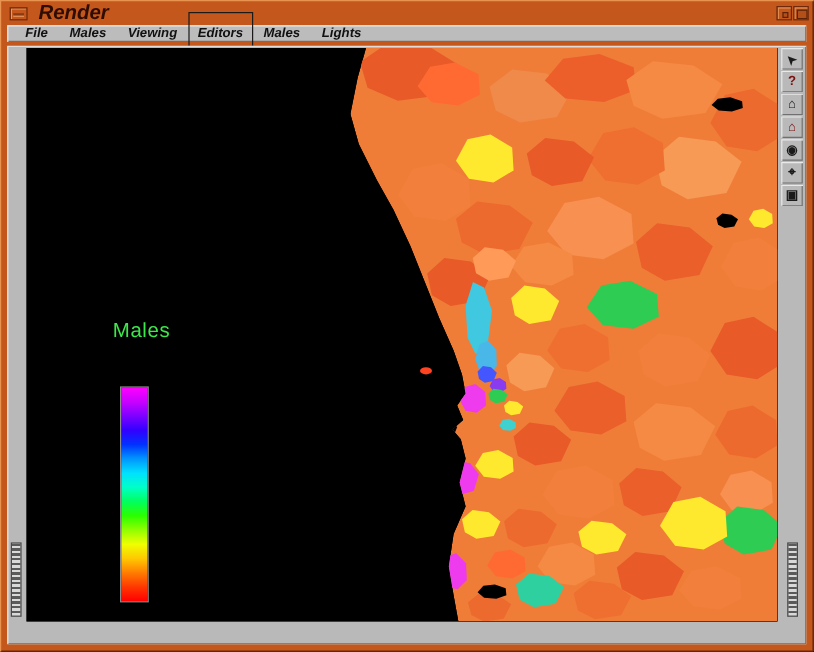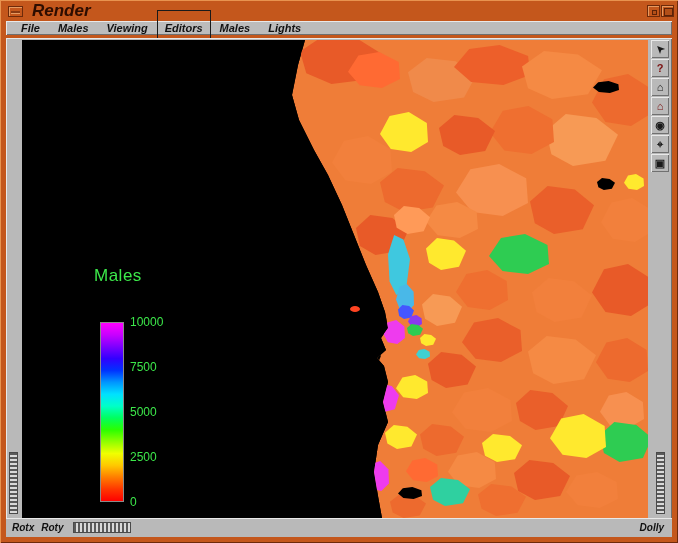--- a/index.html
+++ b/index.html
@@ -207,27 +207,20 @@
             <polygon points="398.0,297.9 402.4,294.0 409.2,294.9 414.0,298.8 411.2,304.8 404.0,306.0 399.2,303.3" fill="#ffe92e"></polygon>
             <polygon points="571.0,47.6 576.2,42.2 586.6,41.0 596.4,44.3 597.0,50.0 587.9,53.0 576.9,52.1" fill="#000000"></polygon>
             <polygon points="575.0,141.9 580.0,138.0 587.6,138.9 593.0,142.8 589.9,148.8 581.8,150.0 576.4,147.3" fill="#000000"></polygon>
             <polygon points="376.0,453.6 380.8,448.2 390.4,447.0 399.4,450.3 400.0,456.0 391.6,459.0 381.4,458.1" fill="#000000"></polygon>
             <polygon points="345.0,314.9 348.9,311.0 354.8,311.9 359.0,315.8 356.6,321.8 350.3,323.0 346.1,320.3" fill="#000000"></polygon>
           </g>
           <ellipse cx="333" cy="269" rx="5" ry="3" fill="#ff4422"></ellipse>
         </svg>
       <div class="overlay-title" style="color: rgb(60, 232, 74);">Males</div>
       <div class="legend-bar" style="background: linear-gradient(rgb(255, 0, 255), rgb(200, 0, 255), rgb(125, 0, 255), rgb(50, 0, 255), rgb(0, 50, 255), rgb(0, 150, 255), rgb(0, 225, 255), rgb(0, 255, 200), rgb(0, 255, 95), rgb(43, 255, 0), rgb(144, 255, 0), rgb(240, 255, 0), rgb(255, 200, 0), rgb(255, 125, 0), rgb(255, 55, 0), rgb(255, 0, 0));"></div>
-      <div class="legend-labels" style="color: rgb(60, 232, 74);">
-        <span>10000</span>
-        <span>7500</span>
-        <span>5000</span>
-        <span>2500</span>
-        <span>0</span>
-      </div>
     </div>
 
     <div class="left-trim">
       <div class="side-wheel"></div>
     </div>
 
     <div class="right-trim">
       <div class="tool-btn pointer">
           <span class="glyph" style="color: rgb(26, 26, 26);">➤</span>
         </div>
@@ -245,21 +238,15 @@
         </div>
       <div class="tool-btn">
           <span class="glyph" style="color: rgb(26, 26, 26);">⌖</span>
         </div>
       <div class="tool-btn">
           <span class="glyph" style="color: rgb(26, 26, 26);">▣</span>
         </div>
       <div class="side-wheel"></div>
     </div>
 
-    <div class="bottom-trim">
-      <span class="bl-label1">Rotx</span>
-      <span class="bl-label2">Roty</span>
-      <div class="h-wheel"></div>
-      <span class="br-label">Dolly</span>
-    </div>
 
   </div>
 </div>
 
 </body></html>

